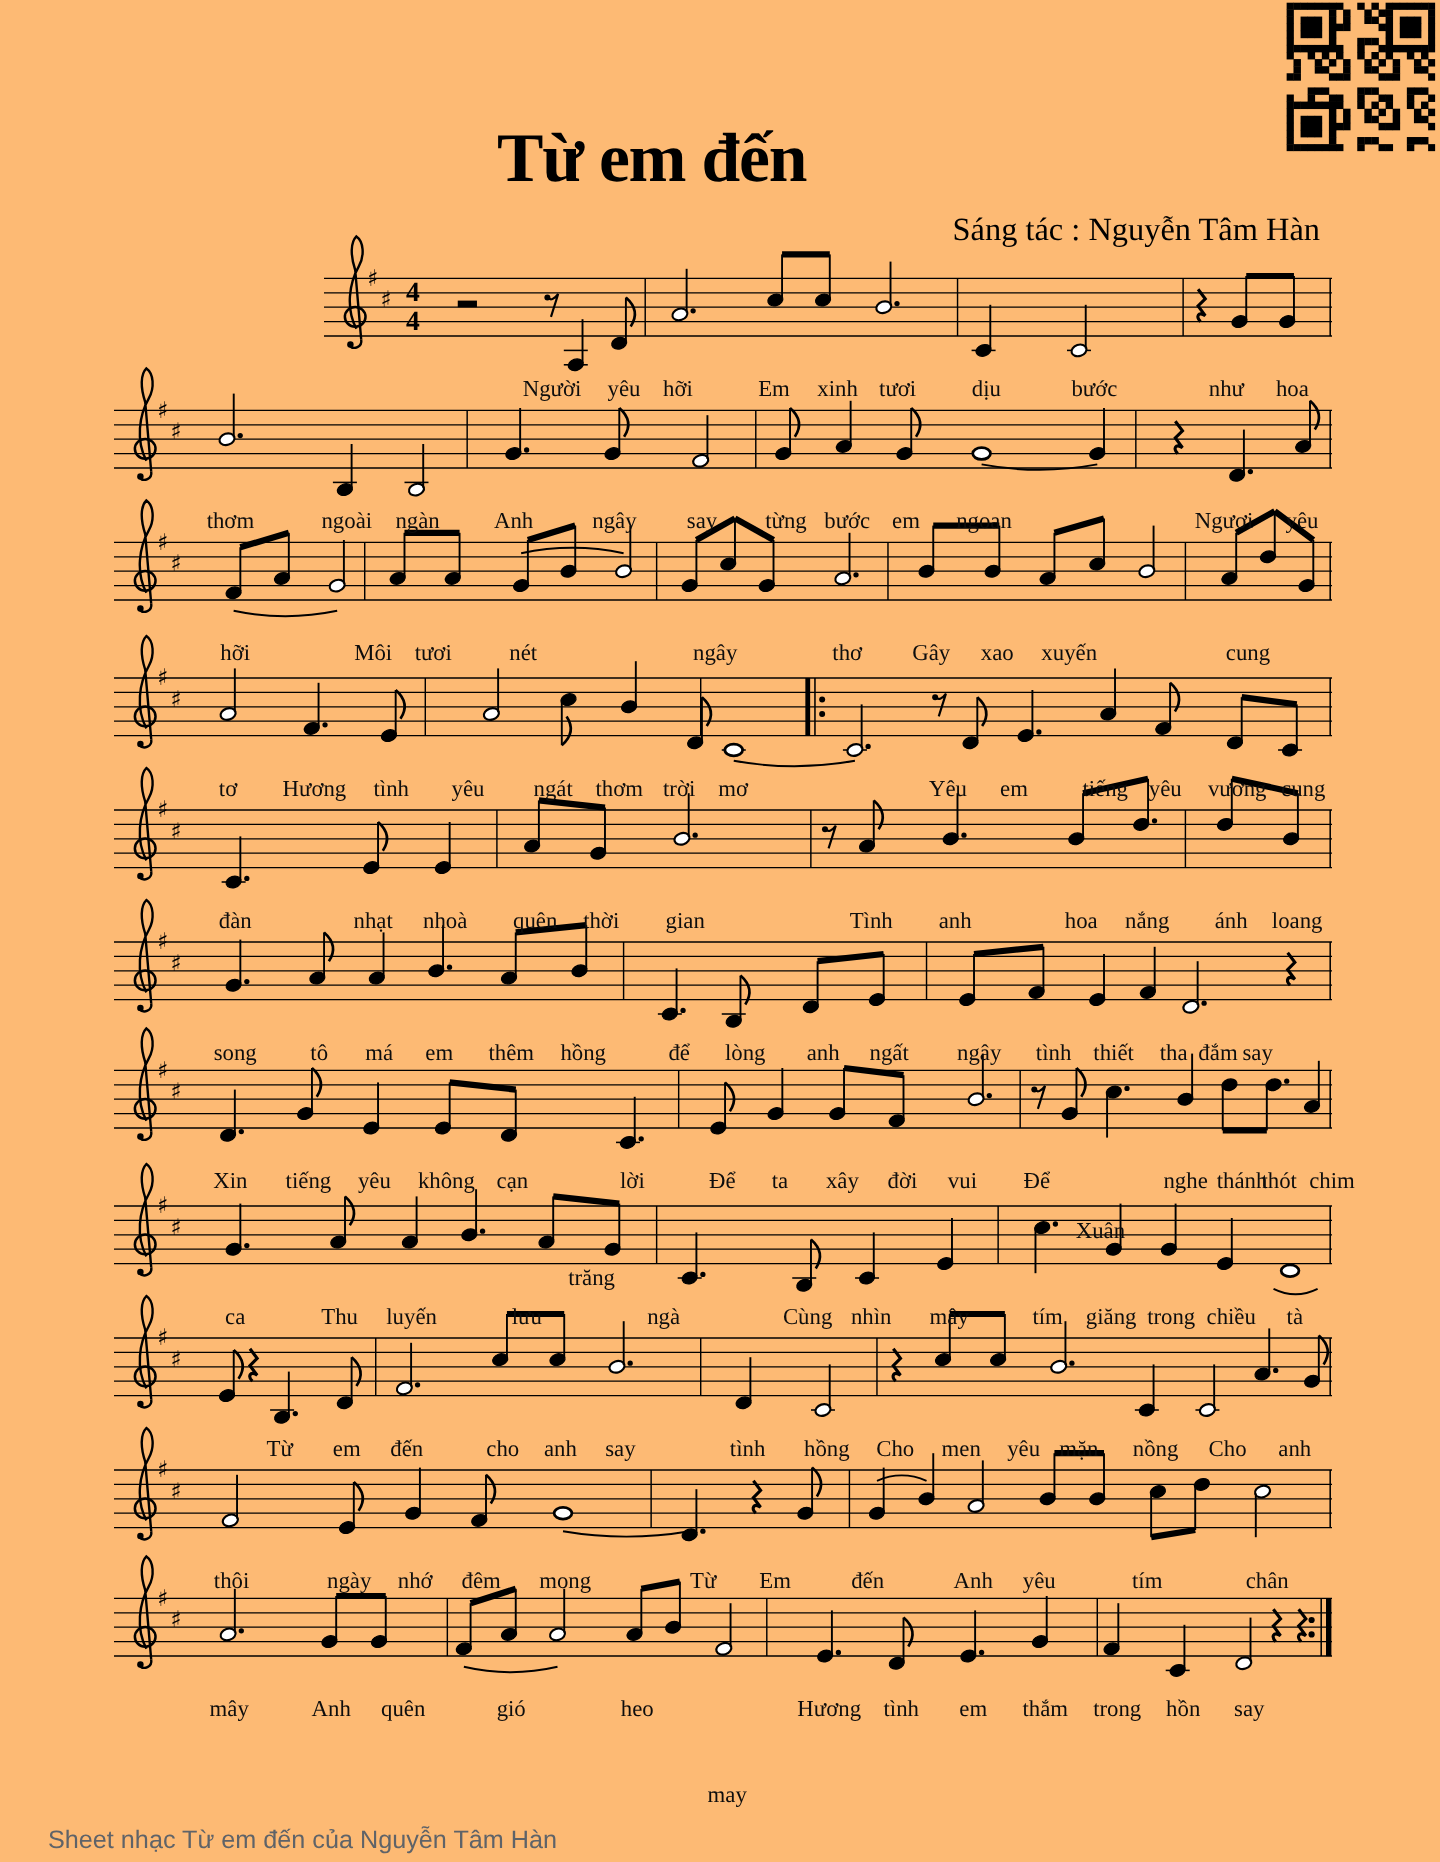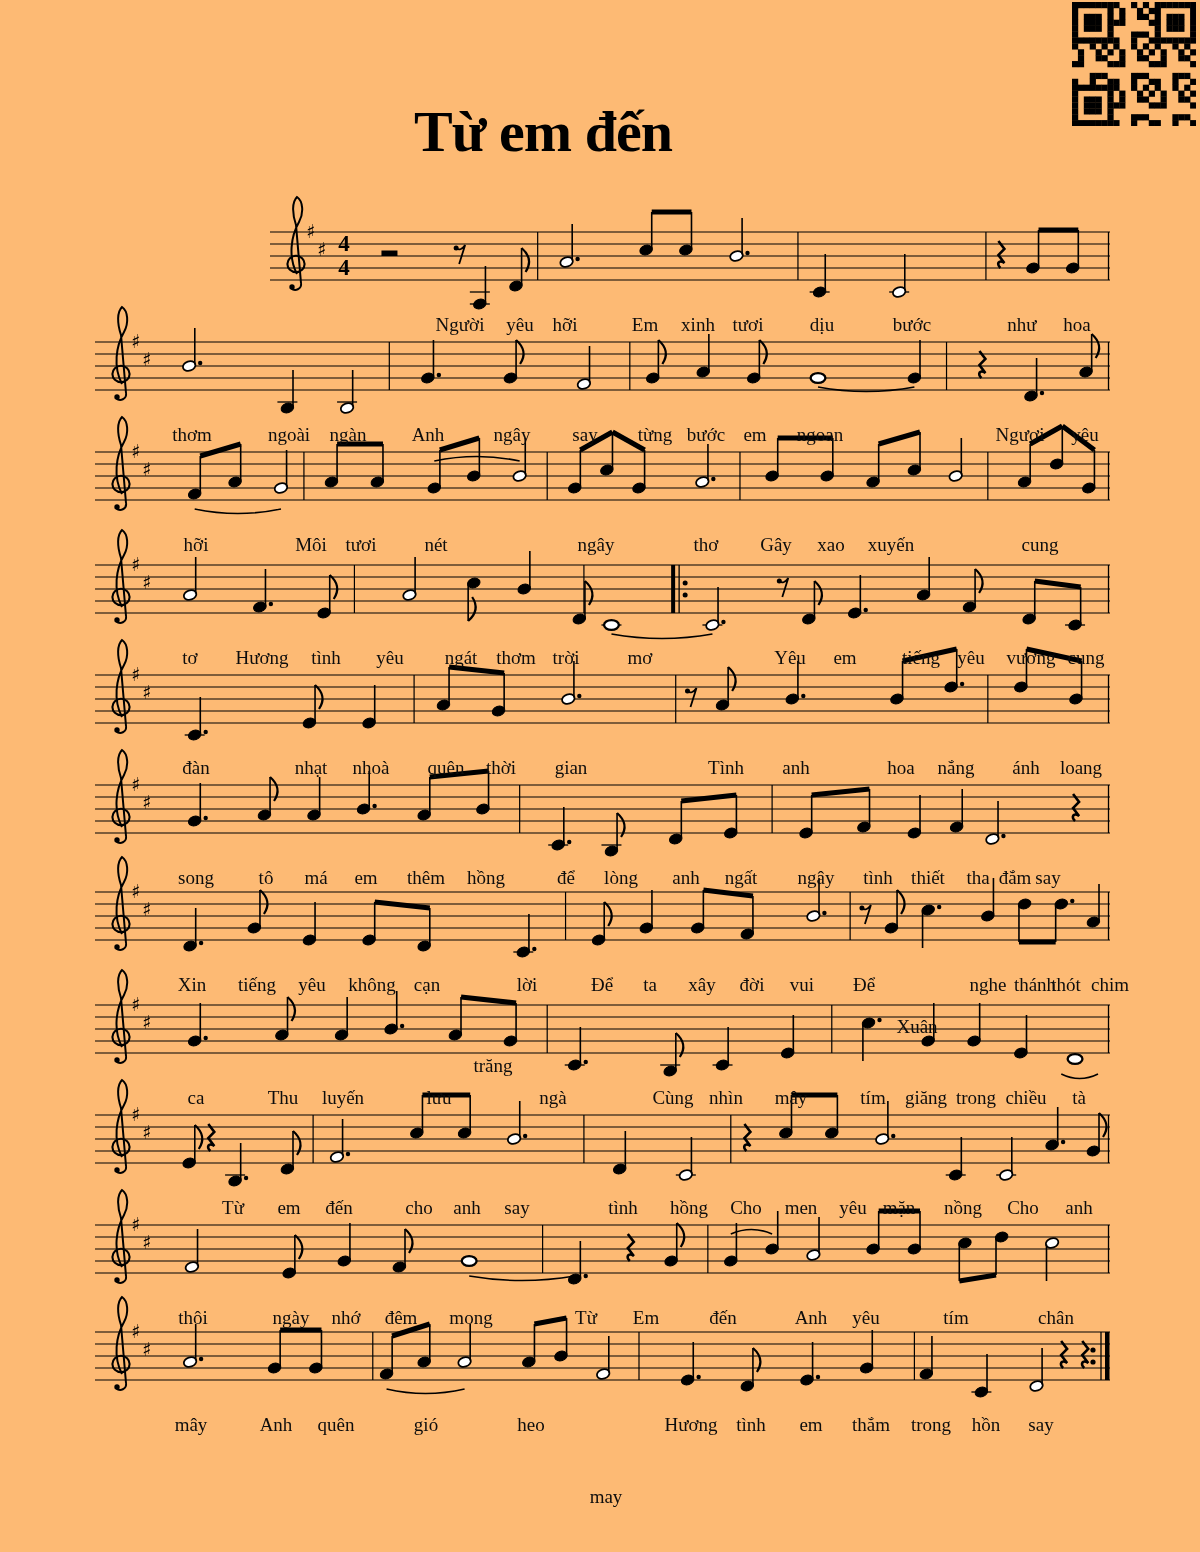--- a/index.html
+++ b/index.html
@@ -223,20 +223,21 @@
       <rect x="35.42857142857143" y="112.1904761904762" width="6.204761904761905" height="6.204761904761905" fill="#000"></rect>
       <rect x="0" y="118.0952380952381" width="6.204761904761905" height="6.204761904761905" fill="#000"></rect>
       <rect x="5.904761904761905" y="118.0952380952381" width="6.204761904761905" height="6.204761904761905" fill="#000"></rect>
       <rect x="11.80952380952381" y="118.0952380952381" width="6.204761904761905" height="6.204761904761905" fill="#000"></rect>
       <rect x="17.714285714285715" y="118.0952380952381" width="6.204761904761905" height="6.204761904761905" fill="#000"></rect>
       <rect x="23.61904761904762" y="118.0952380952381" width="6.204761904761905" height="6.204761904761905" fill="#000"></rect>
       <rect x="29.523809523809526" y="118.0952380952381" width="6.204761904761905" height="6.204761904761905" fill="#000"></rect>
       <rect x="35.42857142857143" y="118.0952380952381" width="6.204761904761905" height="6.204761904761905" fill="#000"></rect>
     </svg>
   <div class="title">Từ em đến</div>
+  <div class="composer">Sáng tác : Nguyễn Tâm Hàn</div>
   <div id="score-area">
       <svg width="840" height="176" class="staff" style="left: 270px; top: 184px;">
         <line x1="0" y1="48" x2="840" y2="48" stroke="#000" stroke-width="1.1"></line>
         <line x1="0" y1="60" x2="840" y2="60" stroke="#000" stroke-width="1.1"></line>
         <line x1="0" y1="72" x2="840" y2="72" stroke="#000" stroke-width="1.1"></line>
         <line x1="0" y1="84" x2="840" y2="84" stroke="#000" stroke-width="1.1"></line>
         <line x1="0" y1="96" x2="840" y2="96" stroke="#000" stroke-width="1.1"></line>
         <g transform="translate(8,0)">
           <path d="M19 90 C10 73 13 52 21 38 C26 29 25 17 19 13 C14 18 14 29 18 41 L23 99" stroke="#000" stroke-width="2" fill="none"></path>
           <ellipse cx="18" cy="80" rx="8.6" ry="8.2" stroke="#000" stroke-width="2.1" fill="none"></ellipse>
@@ -899,20 +900,21 @@
         <line x1="185.15399999999997" y1="46" x2="226.464" y2="46" stroke="#000" stroke-width="5.2"></line>
         <line x1="297.15000000000003" y1="88.5" x2="297.15000000000003" y2="52" stroke="#000" stroke-width="1.6"></line>
         <line x1="334.788" y1="76.5" x2="334.788" y2="40" stroke="#000" stroke-width="1.6"></line>
         <line x1="297.15000000000003" y1="52" x2="334.788" y2="40" stroke="#000" stroke-width="5.2"></line>
         <line x1="439.44000000000005" y1="76.5" x2="439.44000000000005" y2="40" stroke="#000" stroke-width="1.6"></line>
         <line x1="471.57" y1="70.5" x2="471.57" y2="34" stroke="#000" stroke-width="1.6"></line>
         <line x1="439.44000000000005" y1="40" x2="471.57" y2="34" stroke="#000" stroke-width="5.2"></line>
         <path d="M291.55 105 Q330.565 114 369.58 105" stroke="#000" stroke-width="1.6" fill="none"></path>
       </svg>
     </div>
+  <div class="site-footer">Sheet nhạc Từ em đến của Nguyễn Tâm Hàn</div>
 <span class="lyric" style="left: 460px; top: 314px;">Người</span>
     <span class="lyric" style="left: 520px; top: 314px;">yêu</span>
     <span class="lyric" style="left: 565px; top: 314px;">hỡi</span>
     <span class="lyric" style="left: 645px; top: 314px;">Em</span>
     <span class="lyric" style="left: 698px; top: 314px;">xinh</span>
     <span class="lyric" style="left: 748px; top: 314px;">tươi</span>
     <span class="lyric" style="left: 822px; top: 314px;">dịu</span>
     <span class="lyric" style="left: 912px; top: 314px;">bước</span>
     <span class="lyric" style="left: 1022px; top: 314px;">như</span>
     <span class="lyric" style="left: 1077px; top: 314px;">hoa</span>
@@ -938,21 +940,21 @@
     <span class="lyric" style="left: 831px; top: 534px;">xao</span>
     <span class="lyric" style="left: 891px; top: 534px;">xuyến</span>
     <span class="lyric" style="left: 1040px; top: 534px;">cung</span>
     <span class="lyric" style="left: 190px; top: 647px;">tơ</span>
     <span class="lyric" style="left: 262px; top: 647px;">Hương</span>
     <span class="lyric" style="left: 326px; top: 647px;">tình</span>
     <span class="lyric" style="left: 390px; top: 647px;">yêu</span>
     <span class="lyric" style="left: 461px; top: 647px;">ngát</span>
     <span class="lyric" style="left: 516px; top: 647px;">thơm</span>
     <span class="lyric" style="left: 566px; top: 647px;">trời</span>
-    <span class="lyric" style="left: 640px; top: 647px; text-align: center;">mơ</span>
+    <span class="lyric" style="left: 611px; top: 647px; text-align: center;">mơ</span>
     <span class="lyric" style="left: 790px; top: 647px;">Yêu</span>
     <span class="lyric" style="left: 845px; top: 647px;">em</span>
     <span class="lyric" style="left: 921px; top: 647px;">tiếng</span>
     <span class="lyric" style="left: 971px; top: 647px;">yêu</span>
     <span class="lyric" style="left: 1031px; top: 647px;">vương</span>
     <span class="lyric" style="left: 1086px; top: 647px;">cung</span>
     <span class="lyric" style="left: 196px; top: 757px;">đàn</span>
     <span class="lyric" style="left: 311px; top: 757px;">nhạt</span>
     <span class="lyric" style="left: 371px; top: 757px;">nhoà</span>
     <span class="lyric" style="left: 446px; top: 757px;">quên</span>

